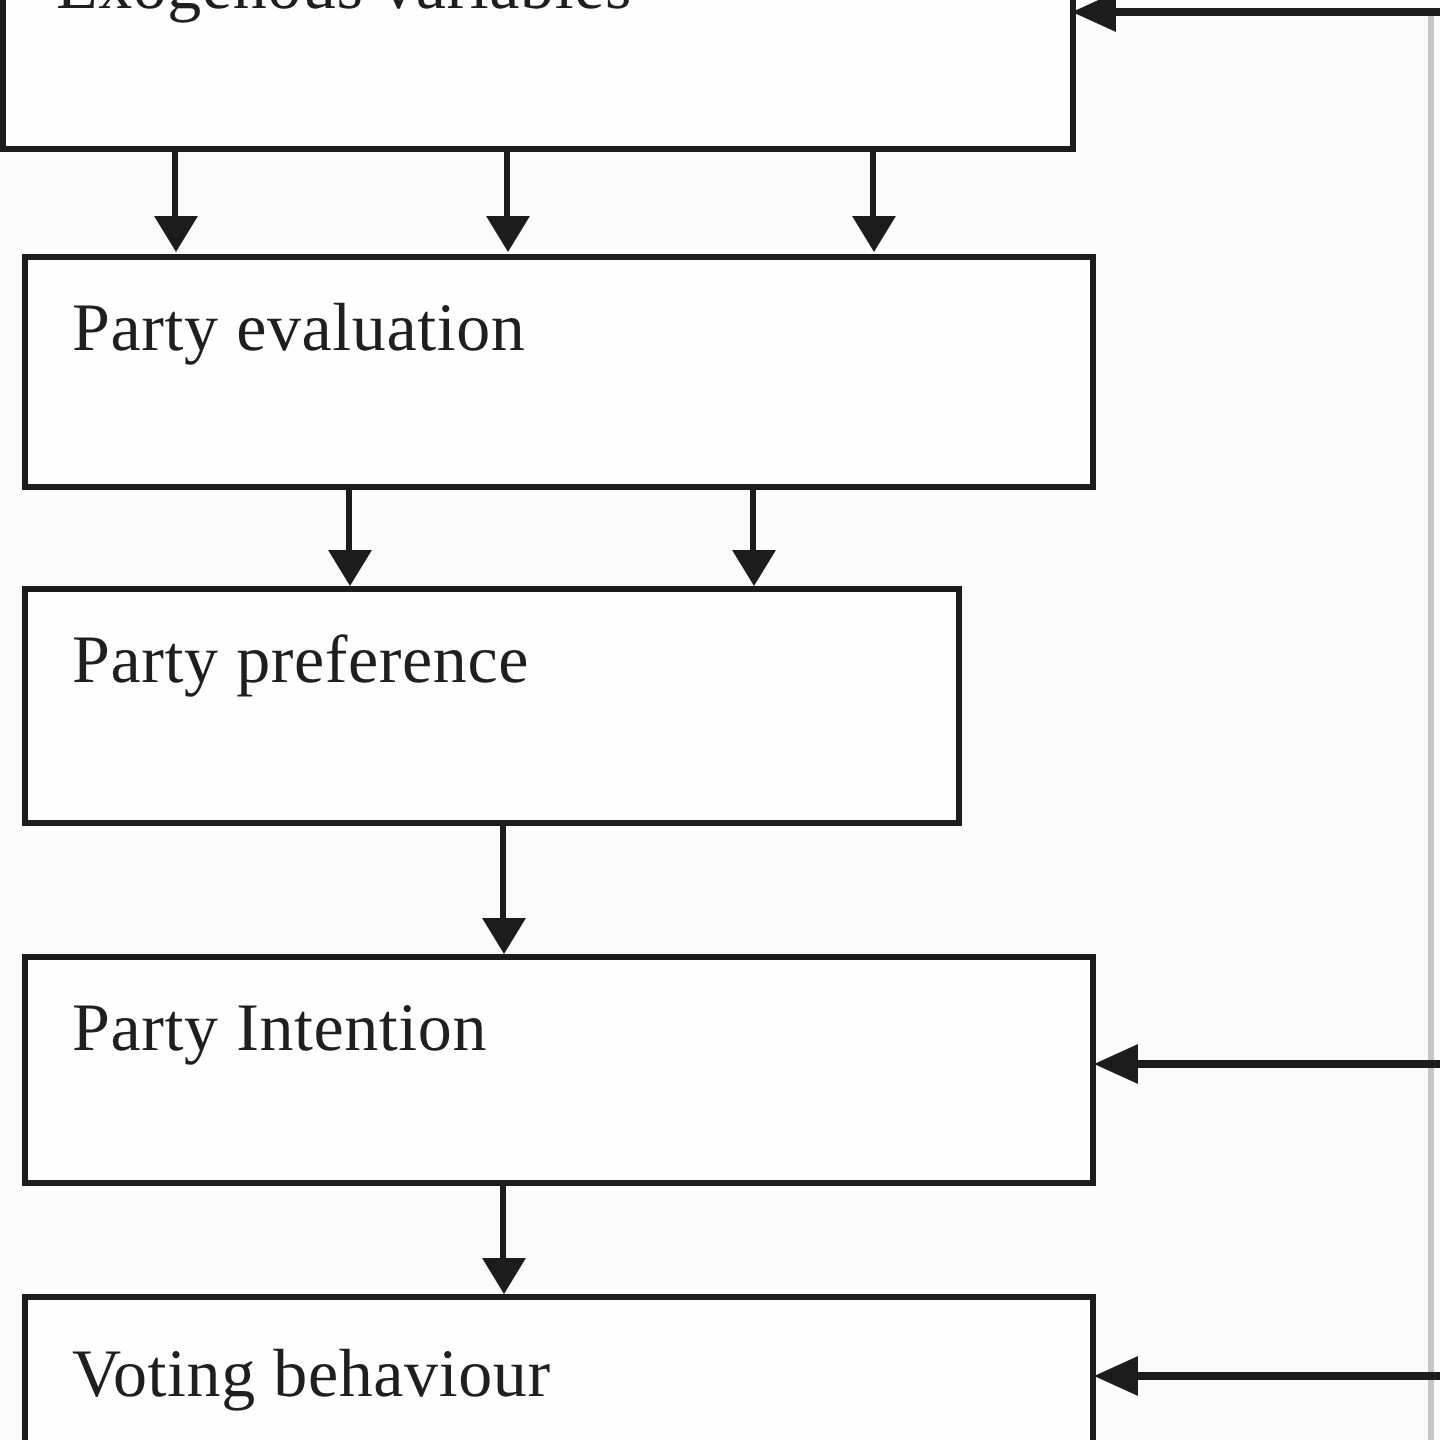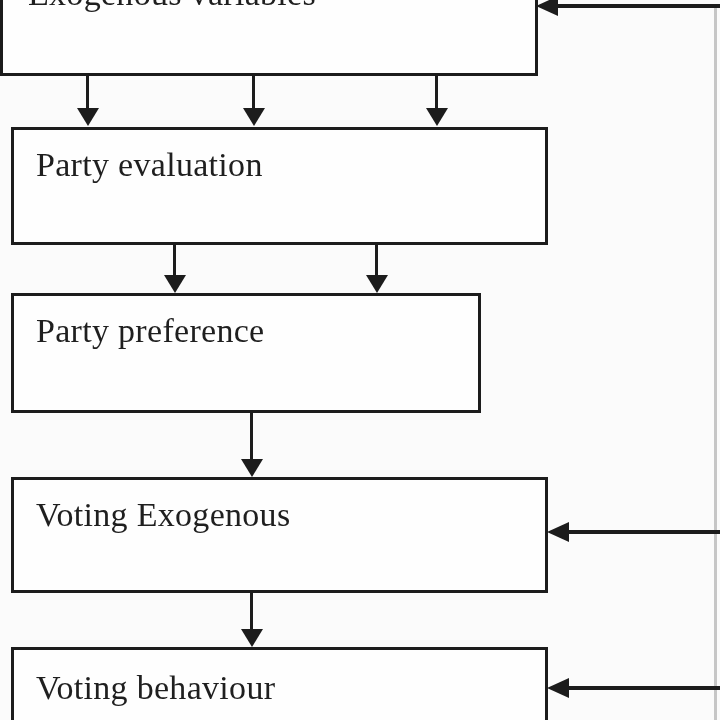--- a/index.html
+++ b/index.html
@@ -43,21 +43,21 @@
   <div class="fbox b-exo">
     <span class="lbl">Exogenous variables</span>
   </div>
   <div class="fbox b-eval">
     <span class="lbl">Party evaluation</span>
   </div>
   <div class="fbox b-pref">
     <span class="lbl">Party preference</span>
   </div>
   <div class="fbox b-int">
-    <span class="lbl">Voting Exogenous</span>
+    <span class="lbl">Party Intention</span>
   </div>
   <div class="fbox b-beh">
     <span class="lbl">Voting behaviour</span>
   </div>
 
   <div>
     <div class="shaft-v" style="left:86px;top:76px;height:34px;"></div>
     <div class="head-down" style="left:77px;top:108px;"></div>
   </div>
   <div>

